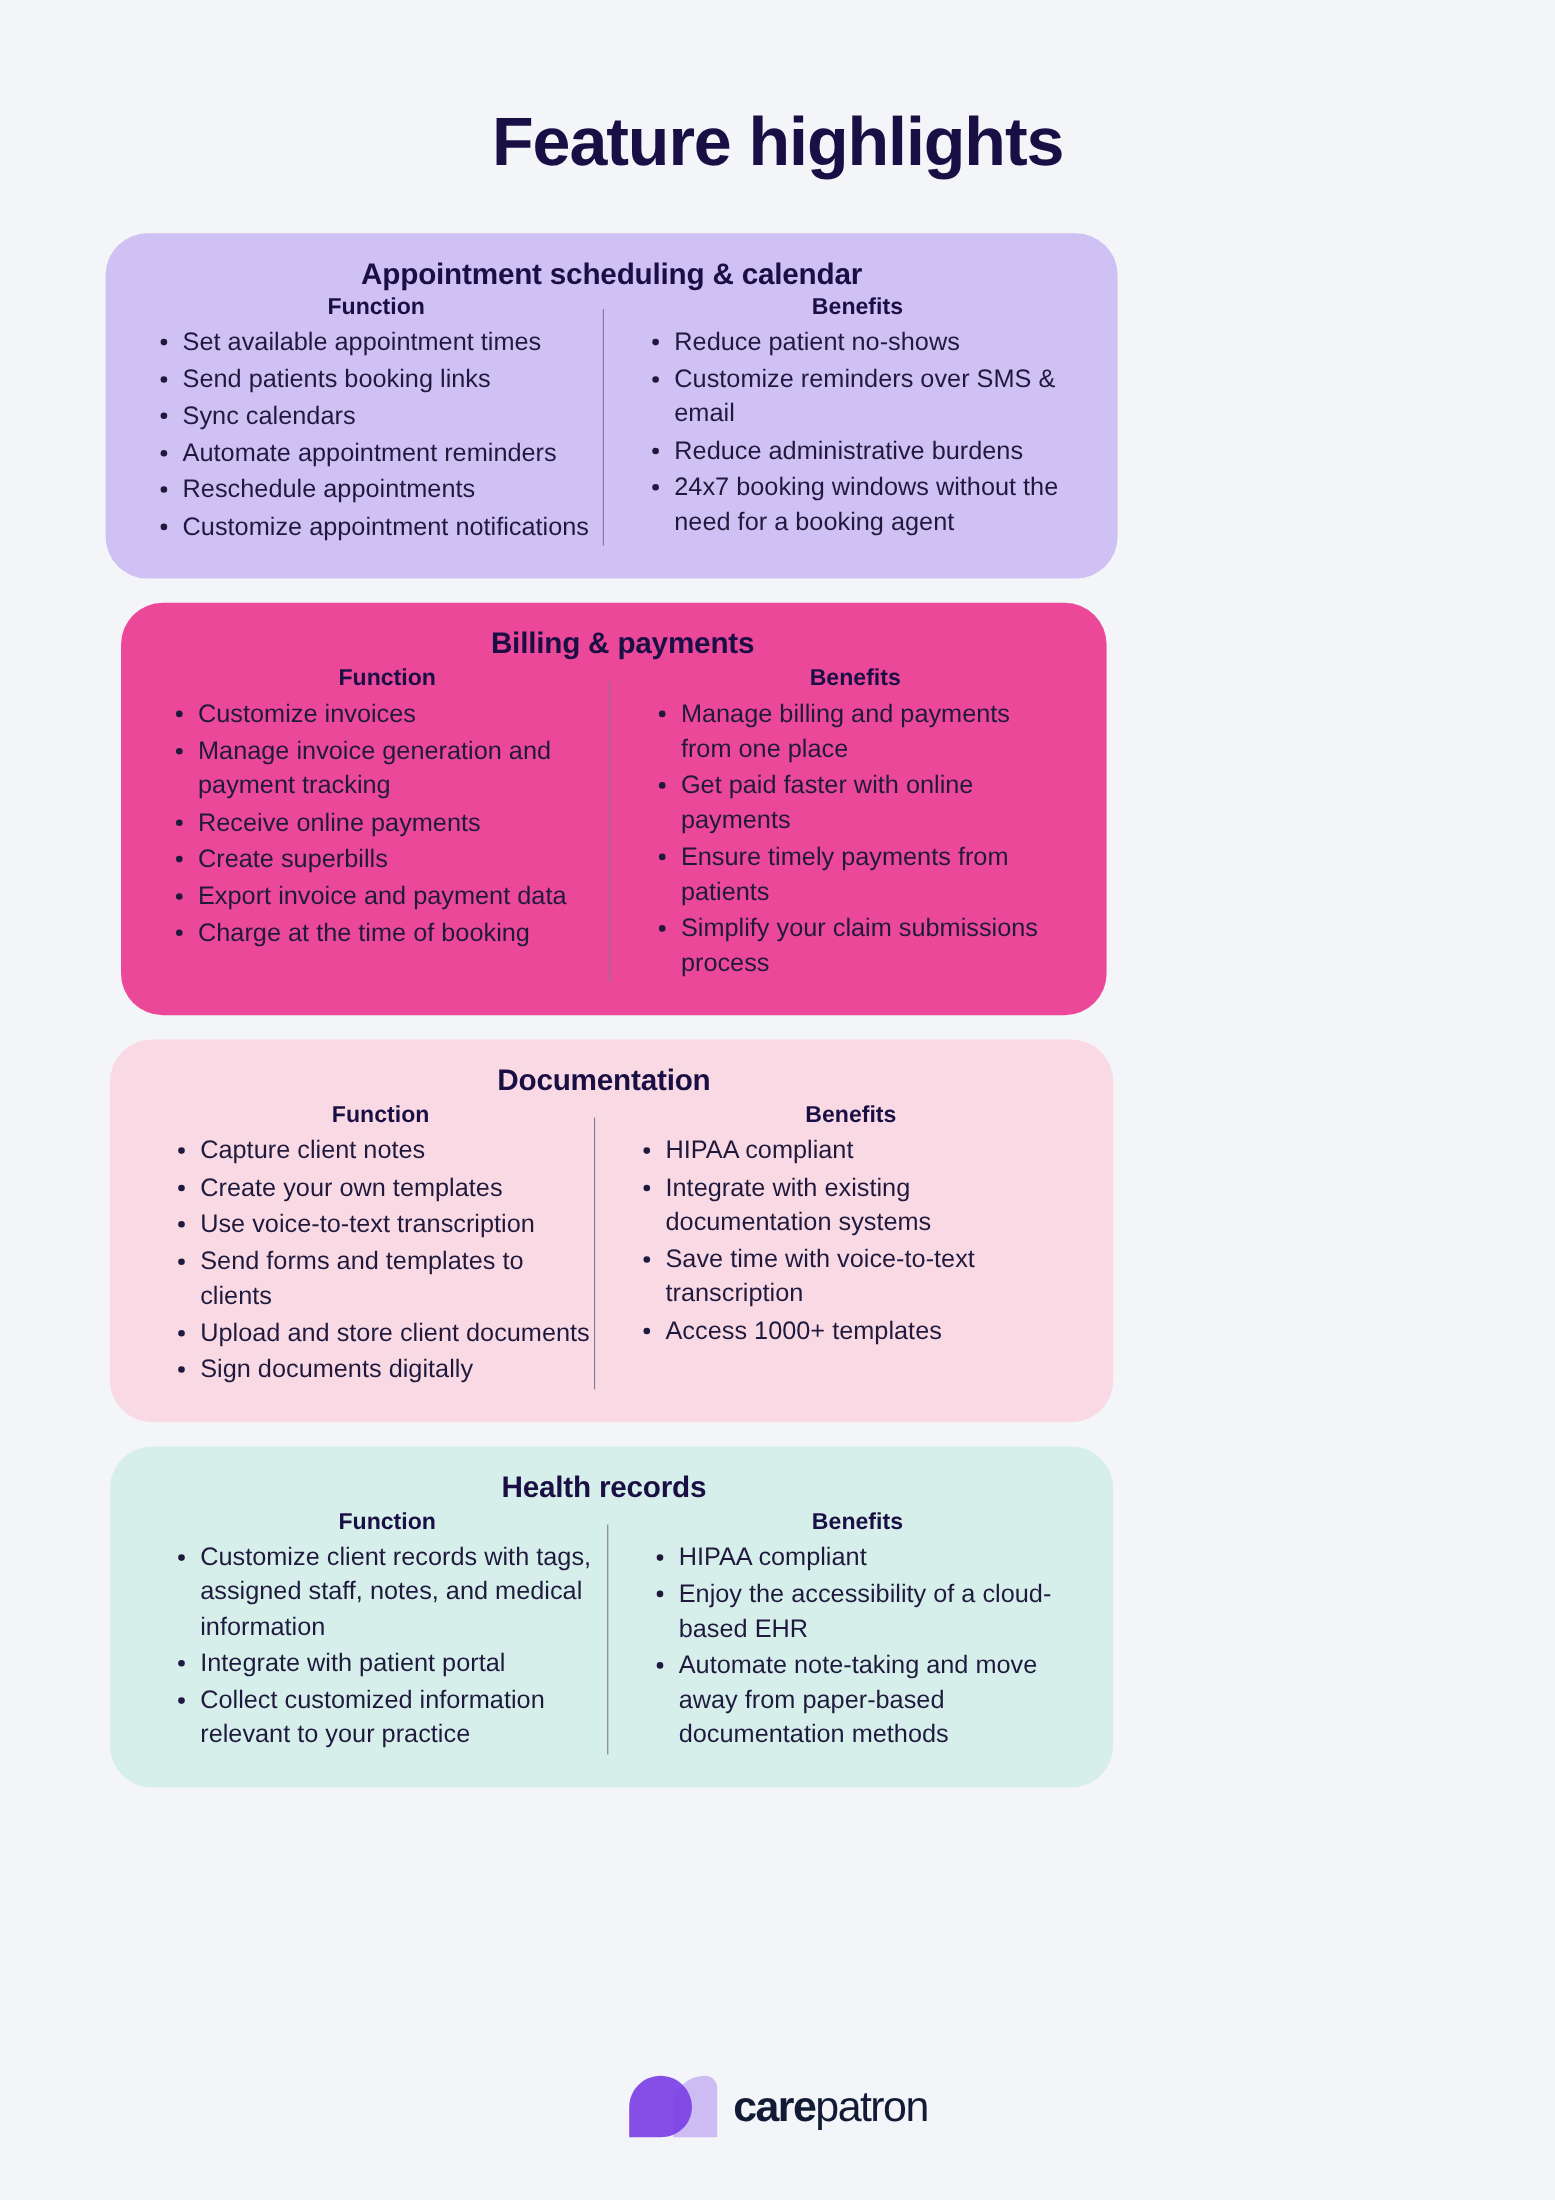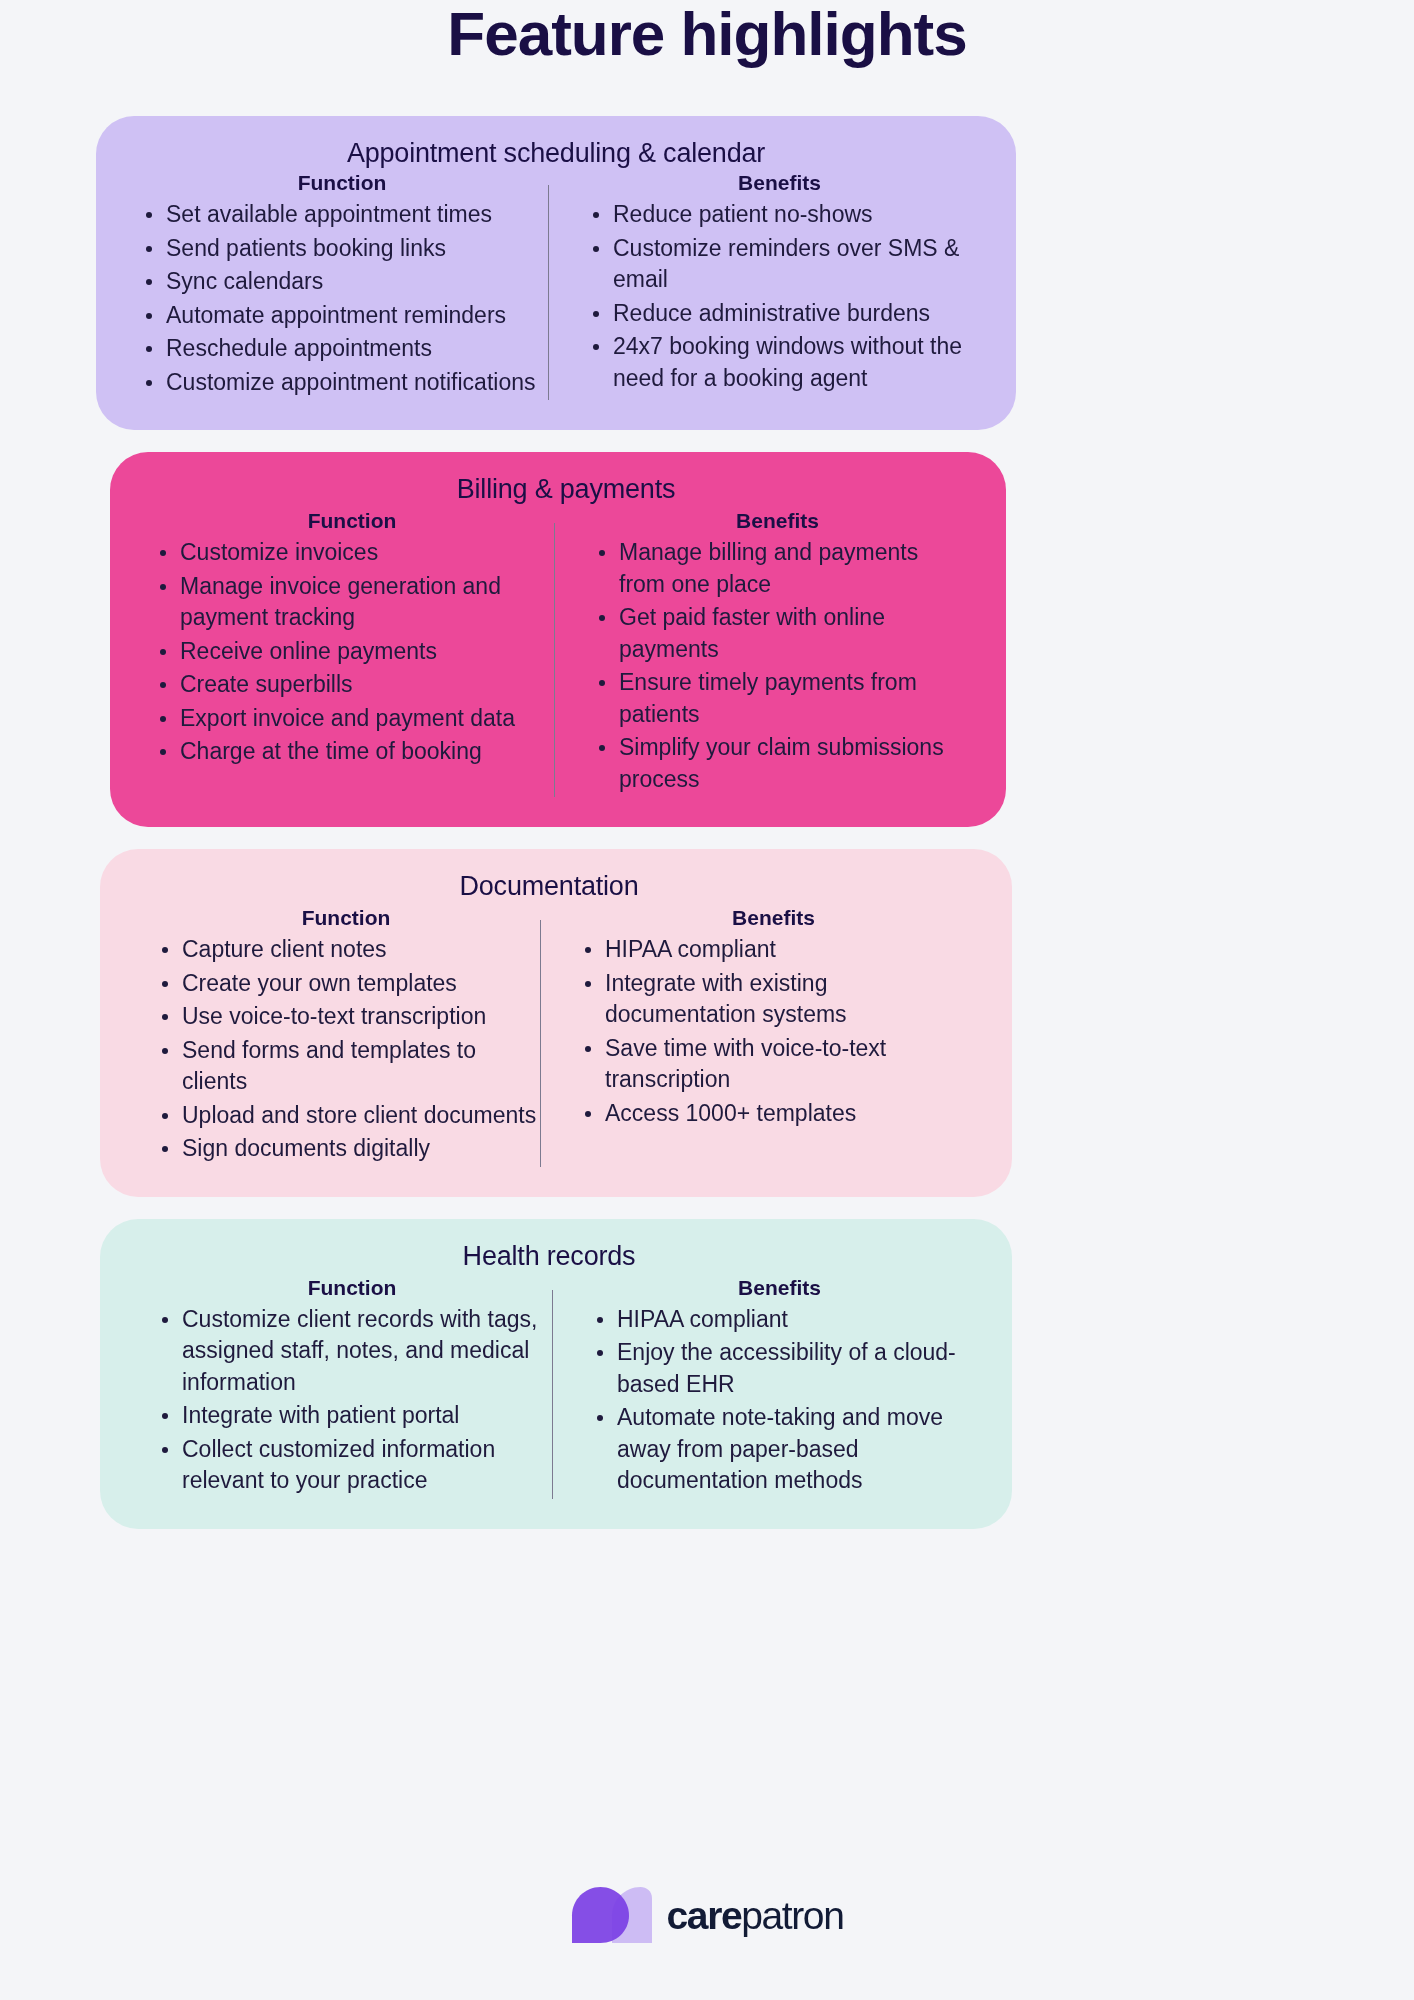--- a/index.html
+++ b/index.html
@@ -24,40 +24,41 @@
   }
 
   
   .page-title {
     text-align: center;
     font-size: 62px;
     font-weight: bold;
     letter-spacing: -1px;
     color: #1a0f45;
     margin: 0;
+    padding-top: 96px;
     line-height: 1.1;
   }
 
   
   .cards {
     margin-top: 48px;
   }
 
   .card {
     position: relative;
     border-radius: 38px;
     box-sizing: border-box;
     padding: 22px 40px 30px 40px;
     margin-bottom: 22px;
   }
 
   .card-title {
     text-align: center;
     font-size: 27px;
-    font-weight: normal;
+    font-weight: bold;
     color: #1a0f45;
     margin: 0 0 4px 0;
     letter-spacing: -0.2px;
   }
 
   .card-body {
     display: flex;
     align-items: flex-start;
   }
 

